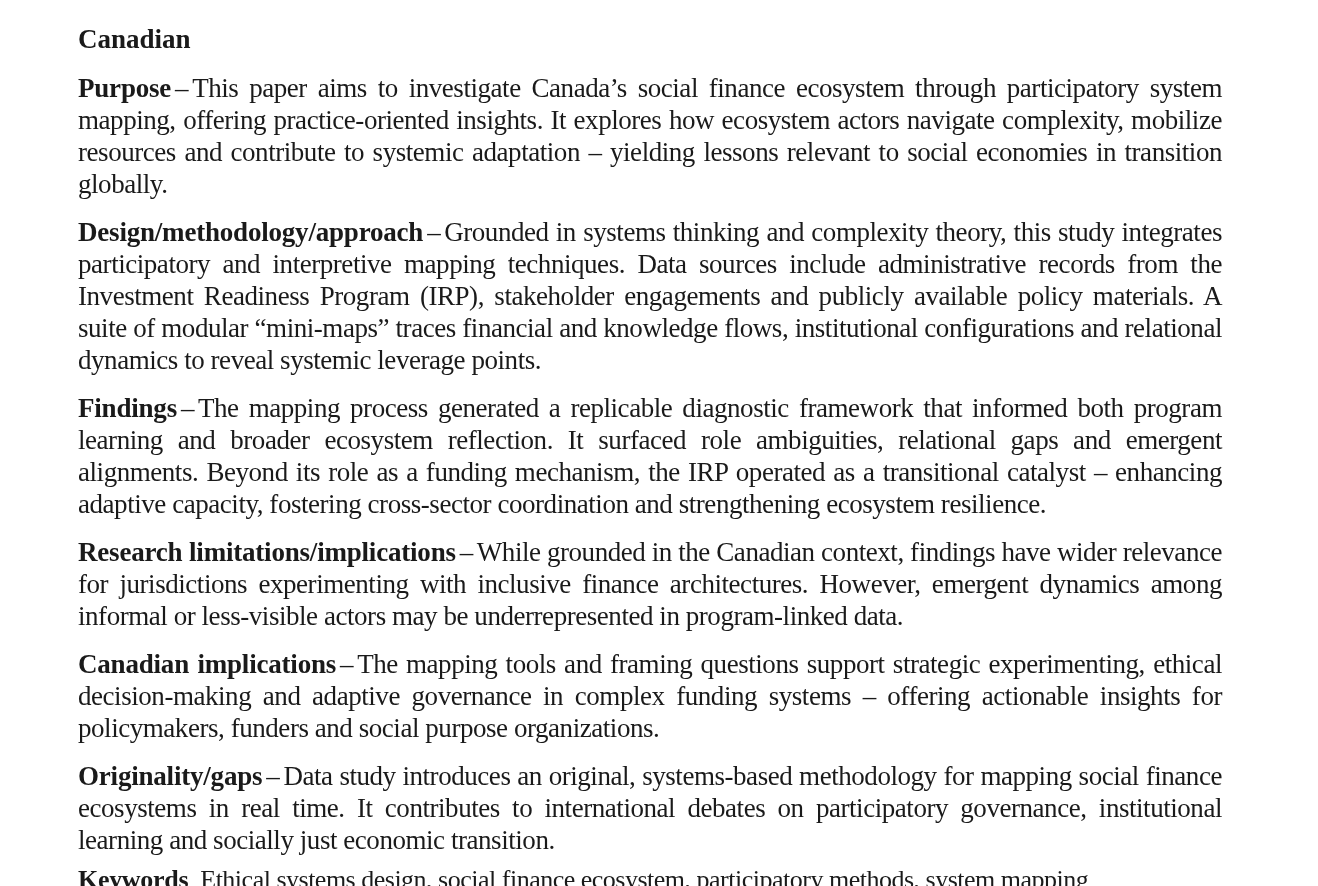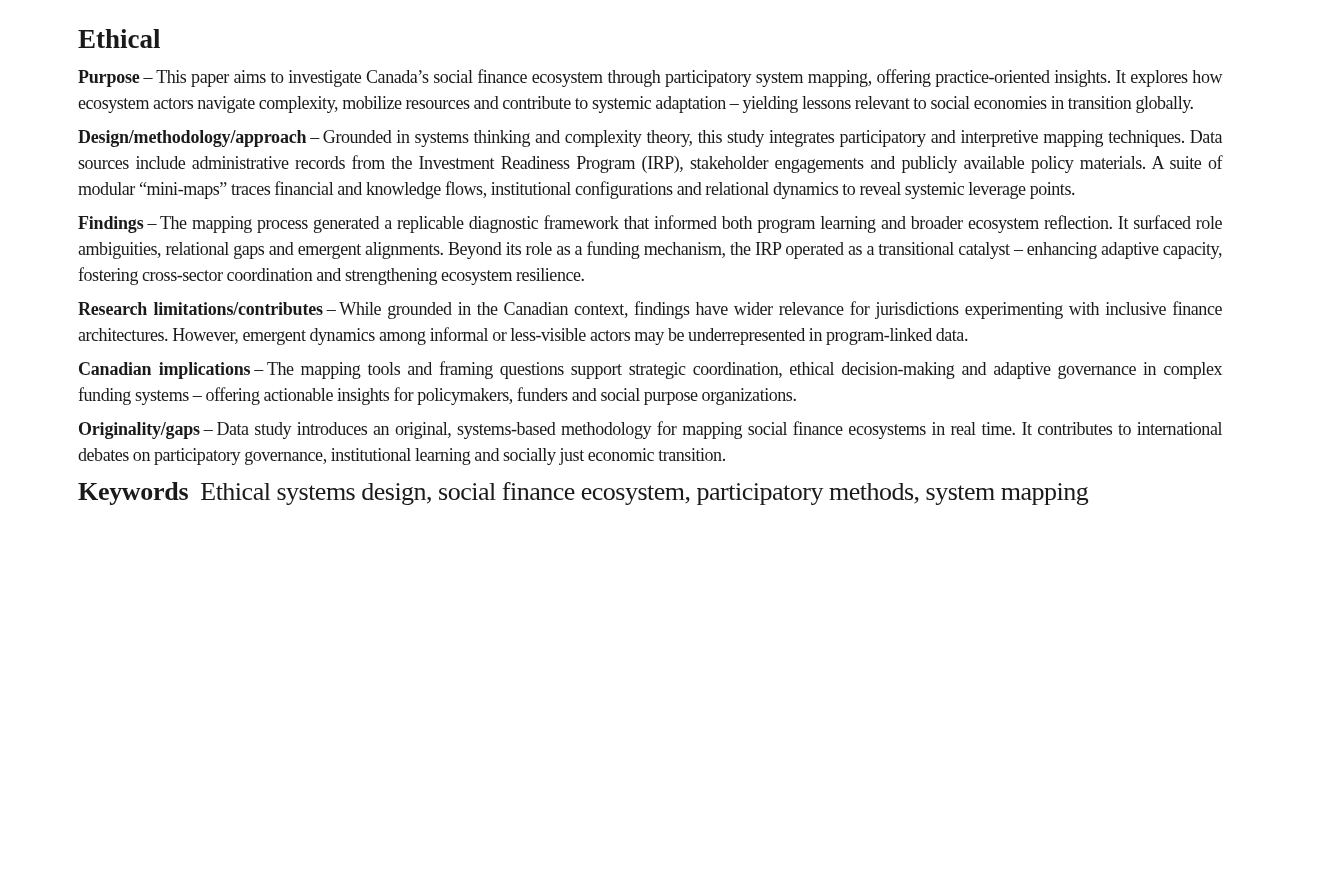--- a/index.html
+++ b/index.html
@@ -21,24 +21,24 @@
       top: 22px;
       width: 1144px;
     }
     .abstract-title {
       font-weight: bold;
       font-size: 27px;
       line-height: 34px;
       margin: 0 0 8px 0;
     }
     .section {
-      font-size: 18px;
-      line-height: 26px;
+      font-size: 27px;
+      line-height: 32px;
       text-align: justify;
-      margin: 8px 0 7px 0;
+      margin: 16px 0 7px 0;
       letter-spacing: -0.45px;
       word-spacing: 0px;
     }
     .section .label {
       font-weight: bold;
       letter-spacing: -0.2px;
     }
     .section .dash {
       padding: 0 4px;
     }
@@ -54,40 +54,40 @@
     .keywords {
     }
     .paper-type {
       margin-top: 12px;
     }
   </style>
 </head>
 <body>
 
 <div class="page">
-  <h2 class="abstract-title">Ethical</h2>
+  <h2 class="abstract-title">Canadian</h2>
 
   <p class="section">
     <span class="label">Purpose</span><span class="dash">–</span><span>This paper aims to investigate Canada’s social finance ecosystem through participatory system mapping, offering practice-oriented insights. It explores how ecosystem actors navigate complexity, mobilize resources and contribute to systemic adaptation – yielding lessons relevant to social economies in transition globally.</span>
   </p>
 
   <p class="section">
     <span class="label">Design/methodology/approach</span><span class="dash">–</span><span>Grounded in systems thinking and complexity theory, this study integrates participatory and interpretive mapping techniques. Data sources include administrative records from the Investment Readiness Program (IRP), stakeholder engagements and publicly available policy materials. A suite of modular “mini-maps” traces financial and knowledge flows, institutional configurations and relational dynamics to reveal systemic leverage points.</span>
   </p>
 
   <p class="section">
     <span class="label">Findings</span><span class="dash">–</span><span>The mapping process generated a replicable diagnostic framework that informed both program learning and broader ecosystem reflection. It surfaced role ambiguities, relational gaps and emergent alignments. Beyond its role as a funding mechanism, the IRP operated as a transitional catalyst – enhancing adaptive capacity, fostering cross-sector coordination and strengthening ecosystem resilience.</span>
   </p>
 
   <p class="section">
-    <span class="label">Research limitations/contributes</span><span class="dash">–</span><span>While grounded in the Canadian context, findings have wider relevance for jurisdictions experimenting with inclusive finance architectures. However, emergent dynamics among informal or less-visible actors may be underrepresented in program-linked data.</span>
+    <span class="label">Research limitations/implications</span><span class="dash">–</span><span>While grounded in the Canadian context, findings have wider relevance for jurisdictions experimenting with inclusive finance architectures. However, emergent dynamics among informal or less-visible actors may be underrepresented in program-linked data.</span>
   </p>
 
   <p class="section">
-    <span class="label">Canadian implications</span><span class="dash">–</span><span>The mapping tools and framing questions support strategic coordination, ethical decision-making and adaptive governance in complex funding systems – offering actionable insights for policymakers, funders and social purpose organizations.</span>
+    <span class="label">Canadian implications</span><span class="dash">–</span><span>The mapping tools and framing questions support strategic experimenting, ethical decision-making and adaptive governance in complex funding systems – offering actionable insights for policymakers, funders and social purpose organizations.</span>
   </p>
 
   <p class="section">
     <span class="label">Originality/gaps</span><span class="dash">–</span><span>Data study introduces an original, systems-based methodology for mapping social finance ecosystems in real time. It contributes to international debates on participatory governance, institutional learning and socially just economic transition.</span>
   </p>
 
   <div class="meta keywords">
     <span class="label">Keywords</span>&nbsp;
     <span>Ethical systems design, social finance ecosystem, participatory methods, system mapping</span>
   </div>

